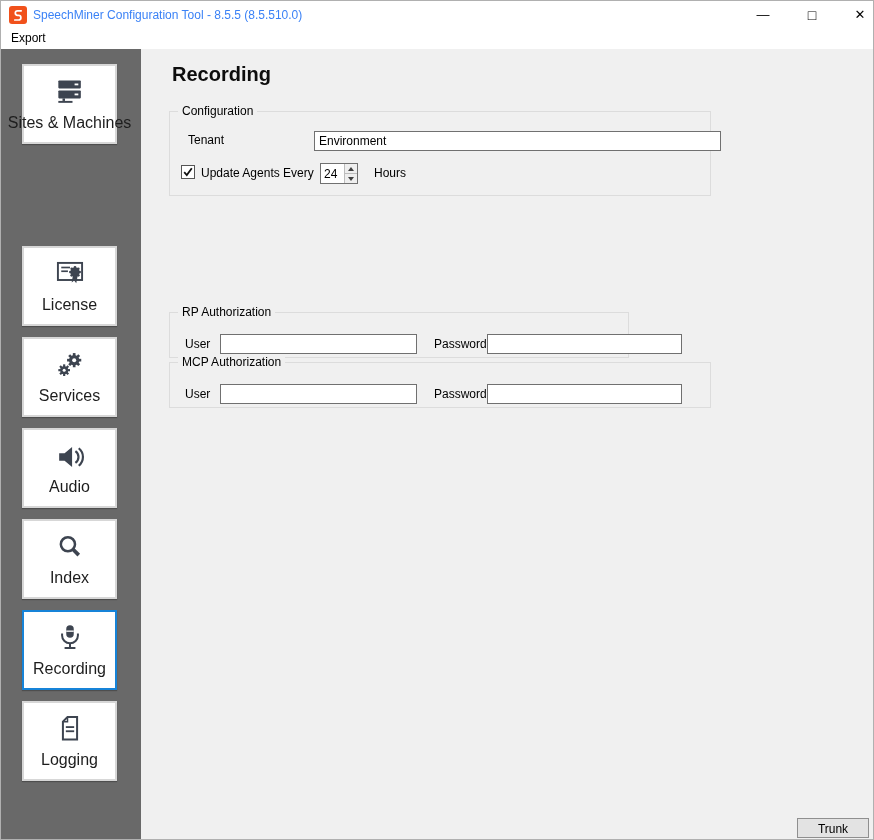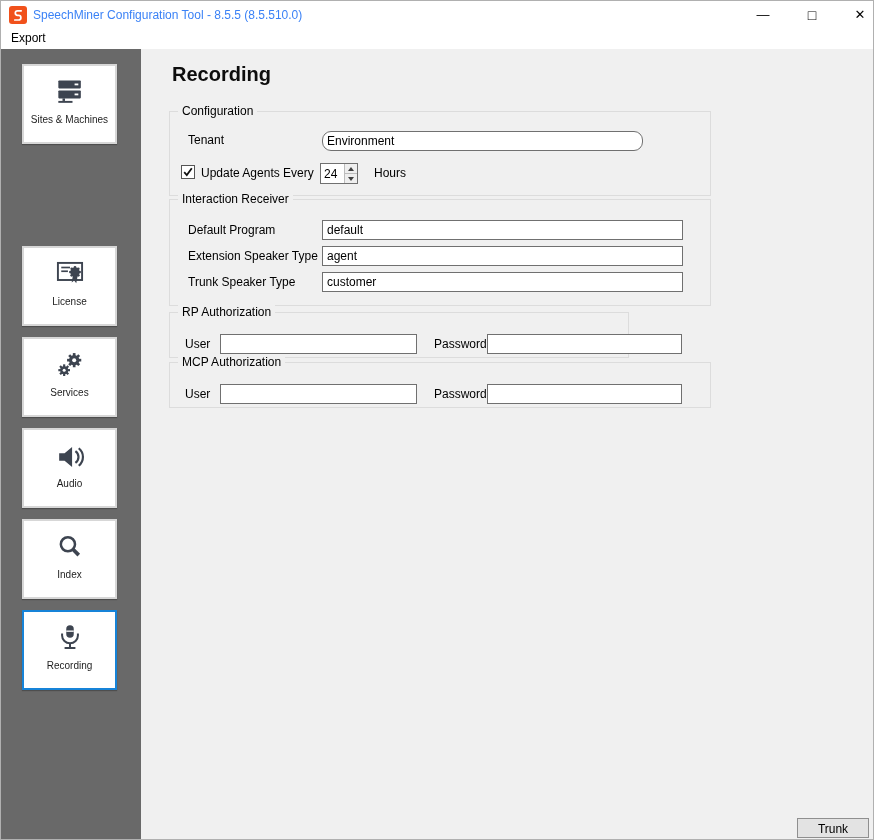--- a/index.html
+++ b/index.html
@@ -20,21 +20,21 @@
   .menubar{position:absolute;left:0;top:28px;width:874px;height:20px;background:#ffffff;}
   .menu-item{position:absolute;left:6px;top:0;height:20px;line-height:19px;
              padding:0 4px;font-size:12px;color:#000;text-align:center;}
   
   .sidebar{position:absolute;left:0;top:48px;width:140px;height:792px;background:#696969;}
   .tile{position:absolute;left:21px;width:95px;height:80px;background:#ffffff;
         border:2px solid #d7d7d7;box-shadow:0 1px 1px rgba(0,0,0,.25);
         display:flex;flex-direction:column;align-items:center;padding-top:7px;cursor:default;}
   .tile.selected{border:2px solid #1683d8;}
   .tile svg{display:block;}
-  .tile-label{font-size:10px;color:#1d1d1d;margin-top:1px;white-space:nowrap;}
+  .tile-label{font-size:16px;color:#1d1d1d;margin-top:1px;white-space:nowrap;}
   
   .main{position:absolute;left:140px;top:48px;width:734px;height:792px;background:#f0f0f0;}
   .page-title{position:absolute;left:31px;top:14px;font-size:20px;font-weight:700;color:#0d0d0d;}
   .groupbox{position:absolute;border:1px solid #dcdcdc;background:#f0f0f0;}
   .legend{position:absolute;top:-8px;left:8px;background:#f0f0f0;padding:0 4px;
           font-size:12px;color:#000;white-space:nowrap;}
   .lbl{position:absolute;font-size:12px;color:#000;white-space:nowrap;}
   .txt{position:absolute;height:20px;border:1px solid #707070;background:#fff;
        font-size:12px;color:#000;padding:1px 4px;outline:none;}
   
@@ -164,54 +164,54 @@
       <svg width="44" height="40" viewBox="0 0 48 48">
         <rect x="19.5" y="7.5" width="9" height="15" rx="4.5" fill="#3d4450"></rect>
         <rect x="19.5" y="13.8" width="9" height="1.6" fill="#fff"></rect>
         <path d="M14.5 17.5 v2.2 a9.5 9.5 0 0 0 19 0 V17.5" fill="none" stroke="#3d4450" stroke-width="2.4"></path>
         <line x1="24" y1="29.5" x2="24" y2="34" stroke="#3d4450" stroke-width="2.4"></line>
         <line x1="17.5" y1="34.8" x2="30.5" y2="34.8" stroke="#3d4450" stroke-width="2.4"></line>
       </svg>
       <span class="tile-label">Recording</span>
     </div>
 
+    <div class="tile" style="top:652px">
+      <svg width="44" height="40" viewBox="0 0 48 48">
+        <path d="M21 8.5 H32.5 V35.5 H15.5 V14 Z" fill="none" stroke="#3d4450" stroke-width="2.4"></path>
+        <path d="M21 8.5 V14 H15.5" fill="none" stroke="#3d4450" stroke-width="1.8"></path>
+        <line x1="19" y1="20.5" x2="29" y2="20.5" stroke="#3d4450" stroke-width="2.2"></line>
+        <line x1="19" y1="25.5" x2="29" y2="25.5" stroke="#3d4450" stroke-width="2.2"></line>
+      </svg>
+      <span class="tile-label">Logging</span>
+    </div>
   </div>
 
   <div class="main">
     <div class="page-title">Recording</div>
 
     <div class="groupbox" style="left:28px;top:62px;width:542px;height:85px;padding-left:16px;">
       <span class="legend">Configuration</span>
       <span class="lbl" style="left:18px;top:21px;">Tenant</span>
-      <input class="txt" style="left: 152px; top: 19px; width: 321px; border-radius: 9px;" value="Environment">
+      <input class="txt" style="left: 144px; top: 19px; width: 407px;" value="Environment">
       <span class="chk" style="left:11px;top:53px;">
         <svg width="12" height="12" viewBox="0 0 12 12">
           <path d="M2.2 6.2 L4.8 9 L9.8 2.2" stroke="#111" stroke-width="1.8" fill="none"></path>
         </svg>
       </span>
       <span class="lbl" style="left:31px;top:54px;">Update Agents Every</span>
       <span class="spinner" style="left:150px;top:51px;">
         <input value="24" style="">
         <span class="spin-col">
           <span class="spin-btn up"></span>
           <span class="spin-btn down"></span>
         </span>
       </span>
       <span class="lbl" style="left:204px;top:54px;">Hours</span>
     </div>
 
-    <div class="groupbox" style="left:28px;top:150px;width:542px;height:107px;">
-      <span class="legend">Interaction Receiver</span>
-      <span class="lbl" style="left:18px;top:23px;">Default Program</span>
-      <input class="txt" style="left: 152px; top: 20px; width: 361px;" value="default">
-      <span class="lbl" style="left:18px;top:49px;">Extension Speaker Type</span>
-      <input class="txt" style="left: 152px; top: 46px; width: 361px;" value="agent">
-      <span class="lbl" style="left:18px;top:75px;">Trunk Speaker Type</span>
-      <input class="txt" style="left: 152px; top: 72px; width: 361px;" value="customer">
-    </div>
 
     <div class="groupbox" style="left:28px;top:263px;width:460px;height:46px;">
       <span class="legend">RP Authorization</span>
       <span class="lbl" style="left:15px;top:24px;">User</span>
       <input class="txt" style="left: 50px; top: 21px; width: 197px;" value="">
       <span class="lbl" style="left:264px;top:24px;">Password</span>
       <input class="txt" style="left: 317px; top: 21px; width: 195px;" value="">
     </div>
 
     <div class="groupbox" style="left:28px;top:313px;width:542px;height:46px;">

